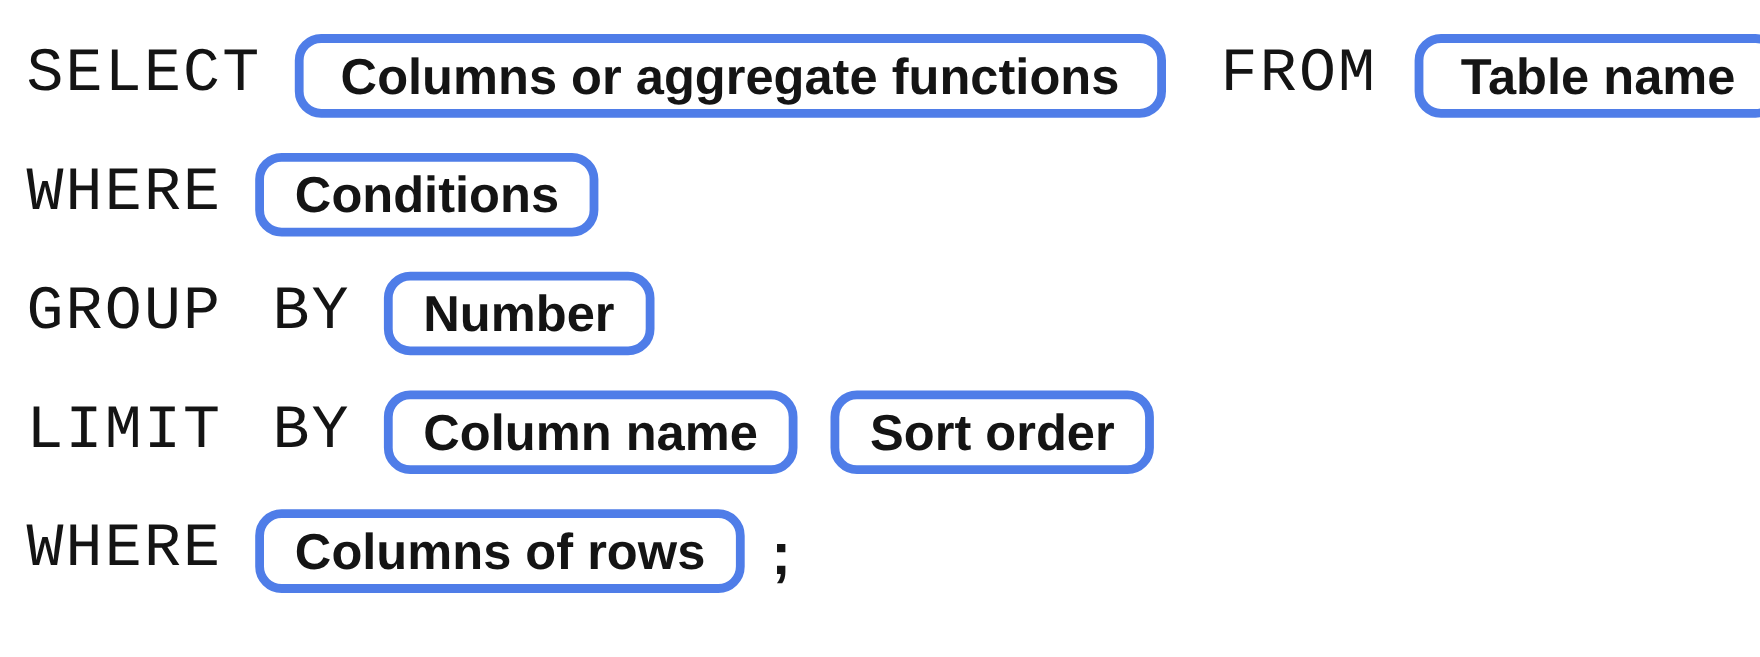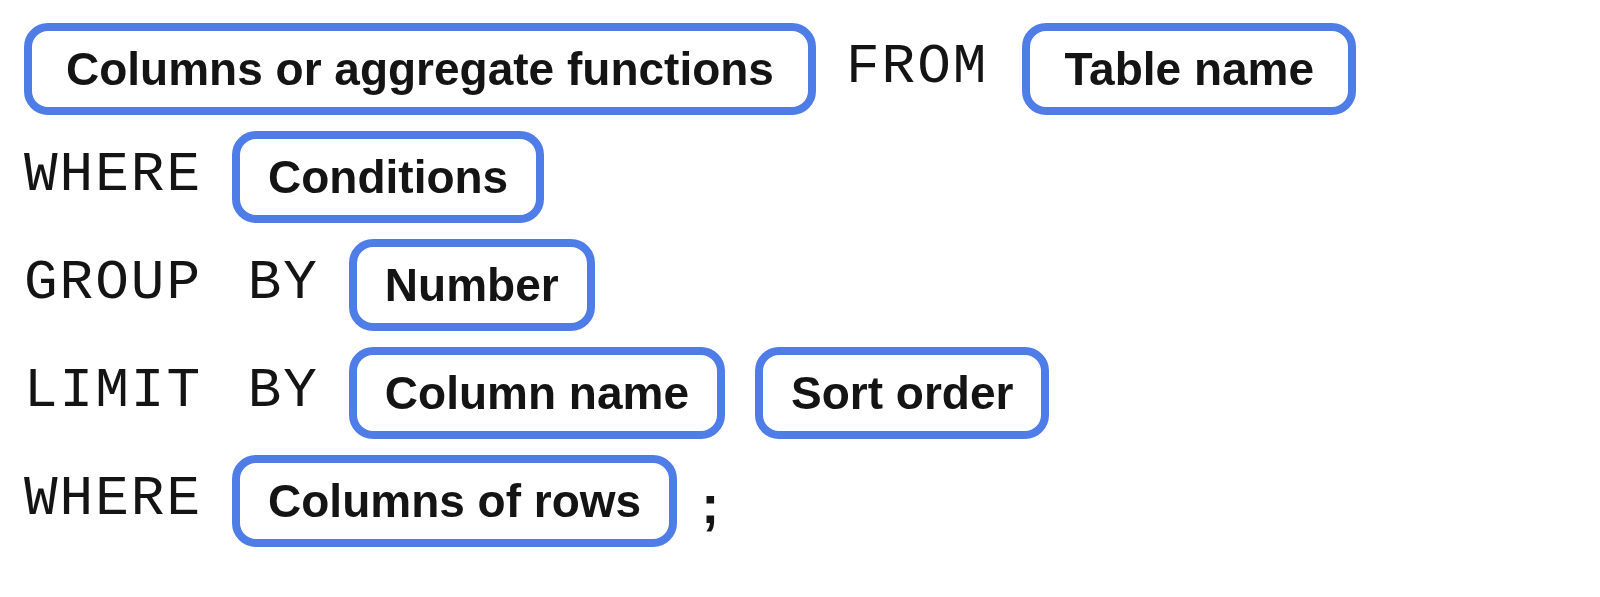--- a/index.html
+++ b/index.html
@@ -31,24 +31,25 @@
     font-size:56px;
     font-weight:400;
     letter-spacing:2px;
     word-spacing:10px;
     color:var(--ink);
     white-space:pre;
     line-height:1;
     padding-bottom:4px;
   }
   .keyword.mid{
+    margin-left:20px;
     margin-right:4px;
   }
   .pill{
-    height:92px;
+    height:76px;
     display:flex;
     align-items:center;
     justify-content:center;
     padding:0 28px;
     border:8px solid var(--accent);
     border-radius:24px;
     background:#ffffff;
     font-size:46px;
     font-weight:600;
     letter-spacing:0px;
@@ -65,20 +66,21 @@
     padding-top:6px;
     line-height:1;
   }
 </style>
 </head>
 <body>
 
 <div class="diagram">
 
   <div class="syntax-row">
+    <span class="keyword">SELECT</span>
     <span class="pill wide">Columns or aggregate functions</span>
     <span class="keyword mid">FROM</span>
     <span class="pill wide">Table name</span>
   </div>
 
   <div class="syntax-row">
     <span class="keyword">WHERE</span>
     <span class="pill">Conditions</span>
   </div>
 

